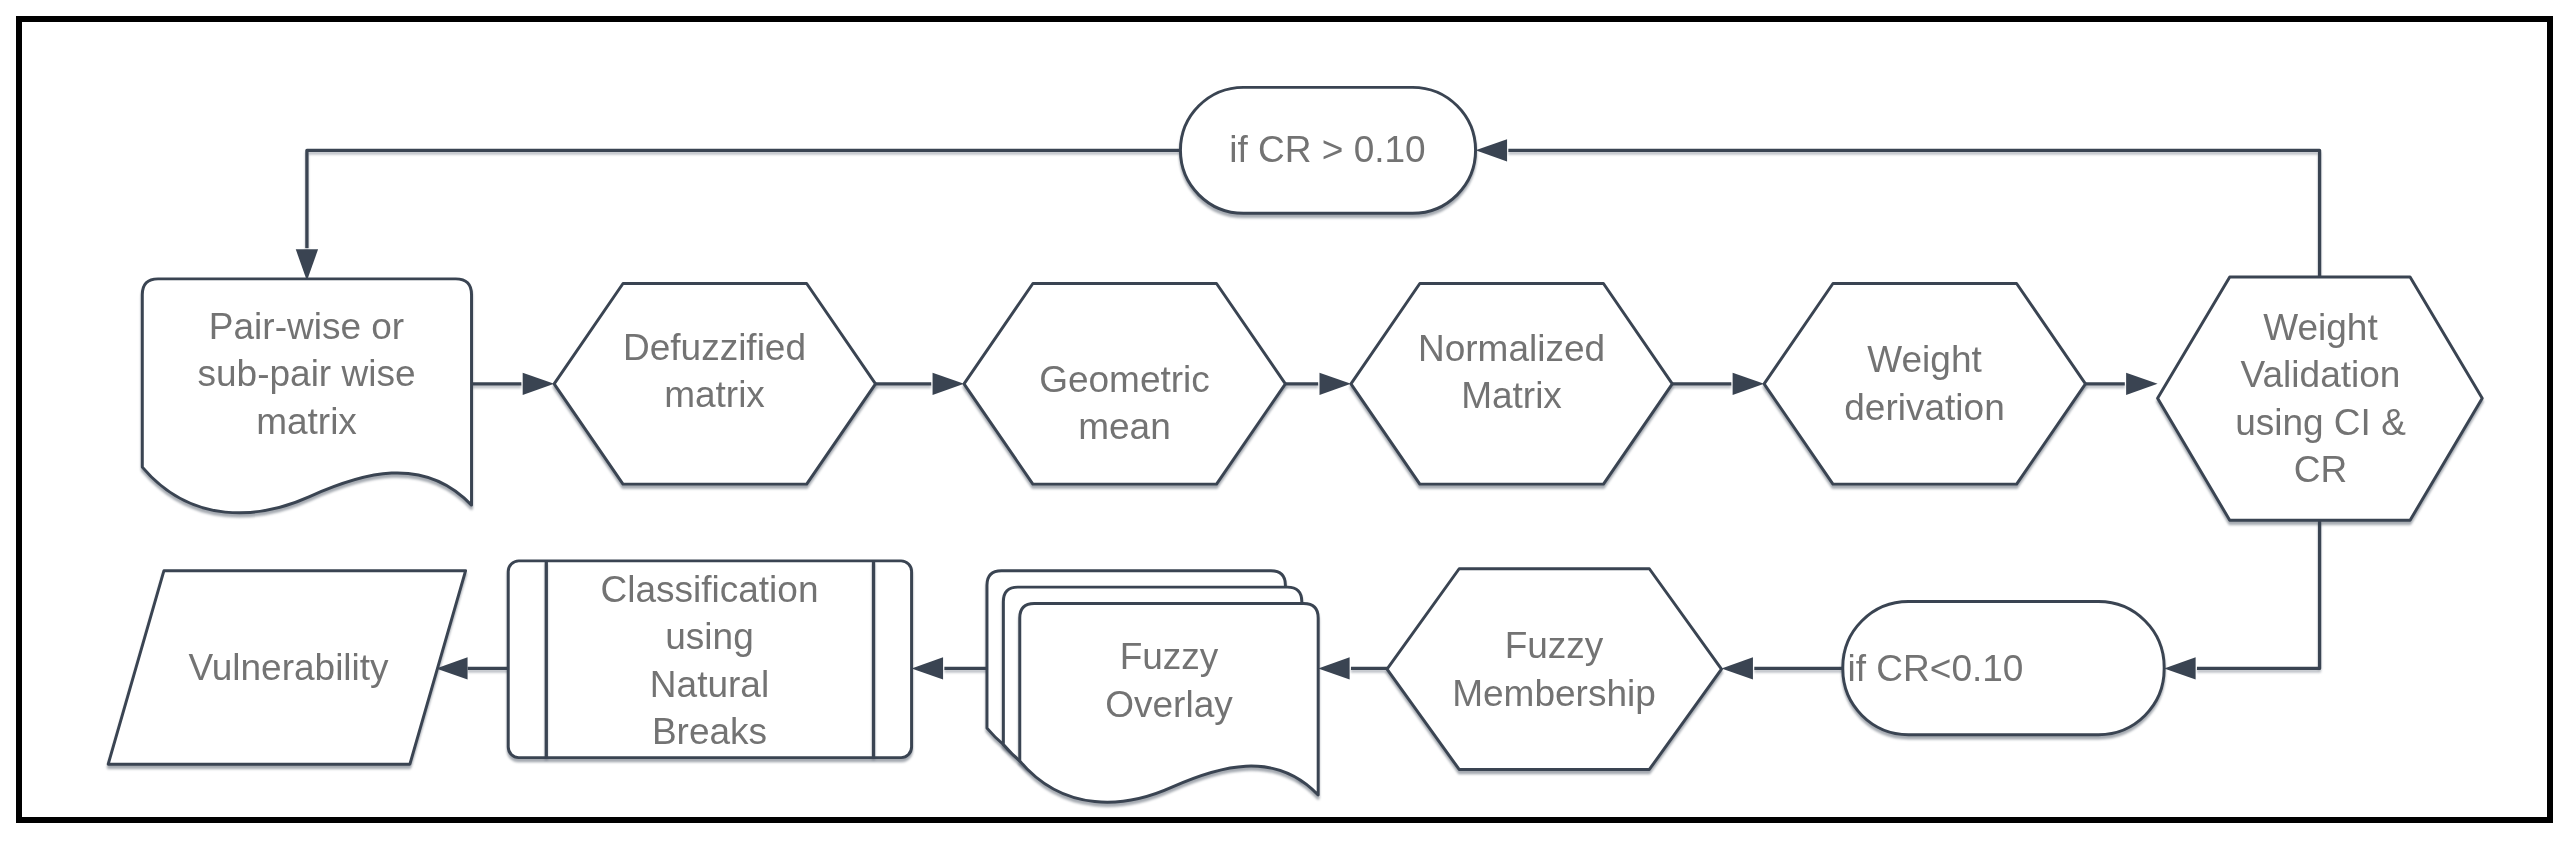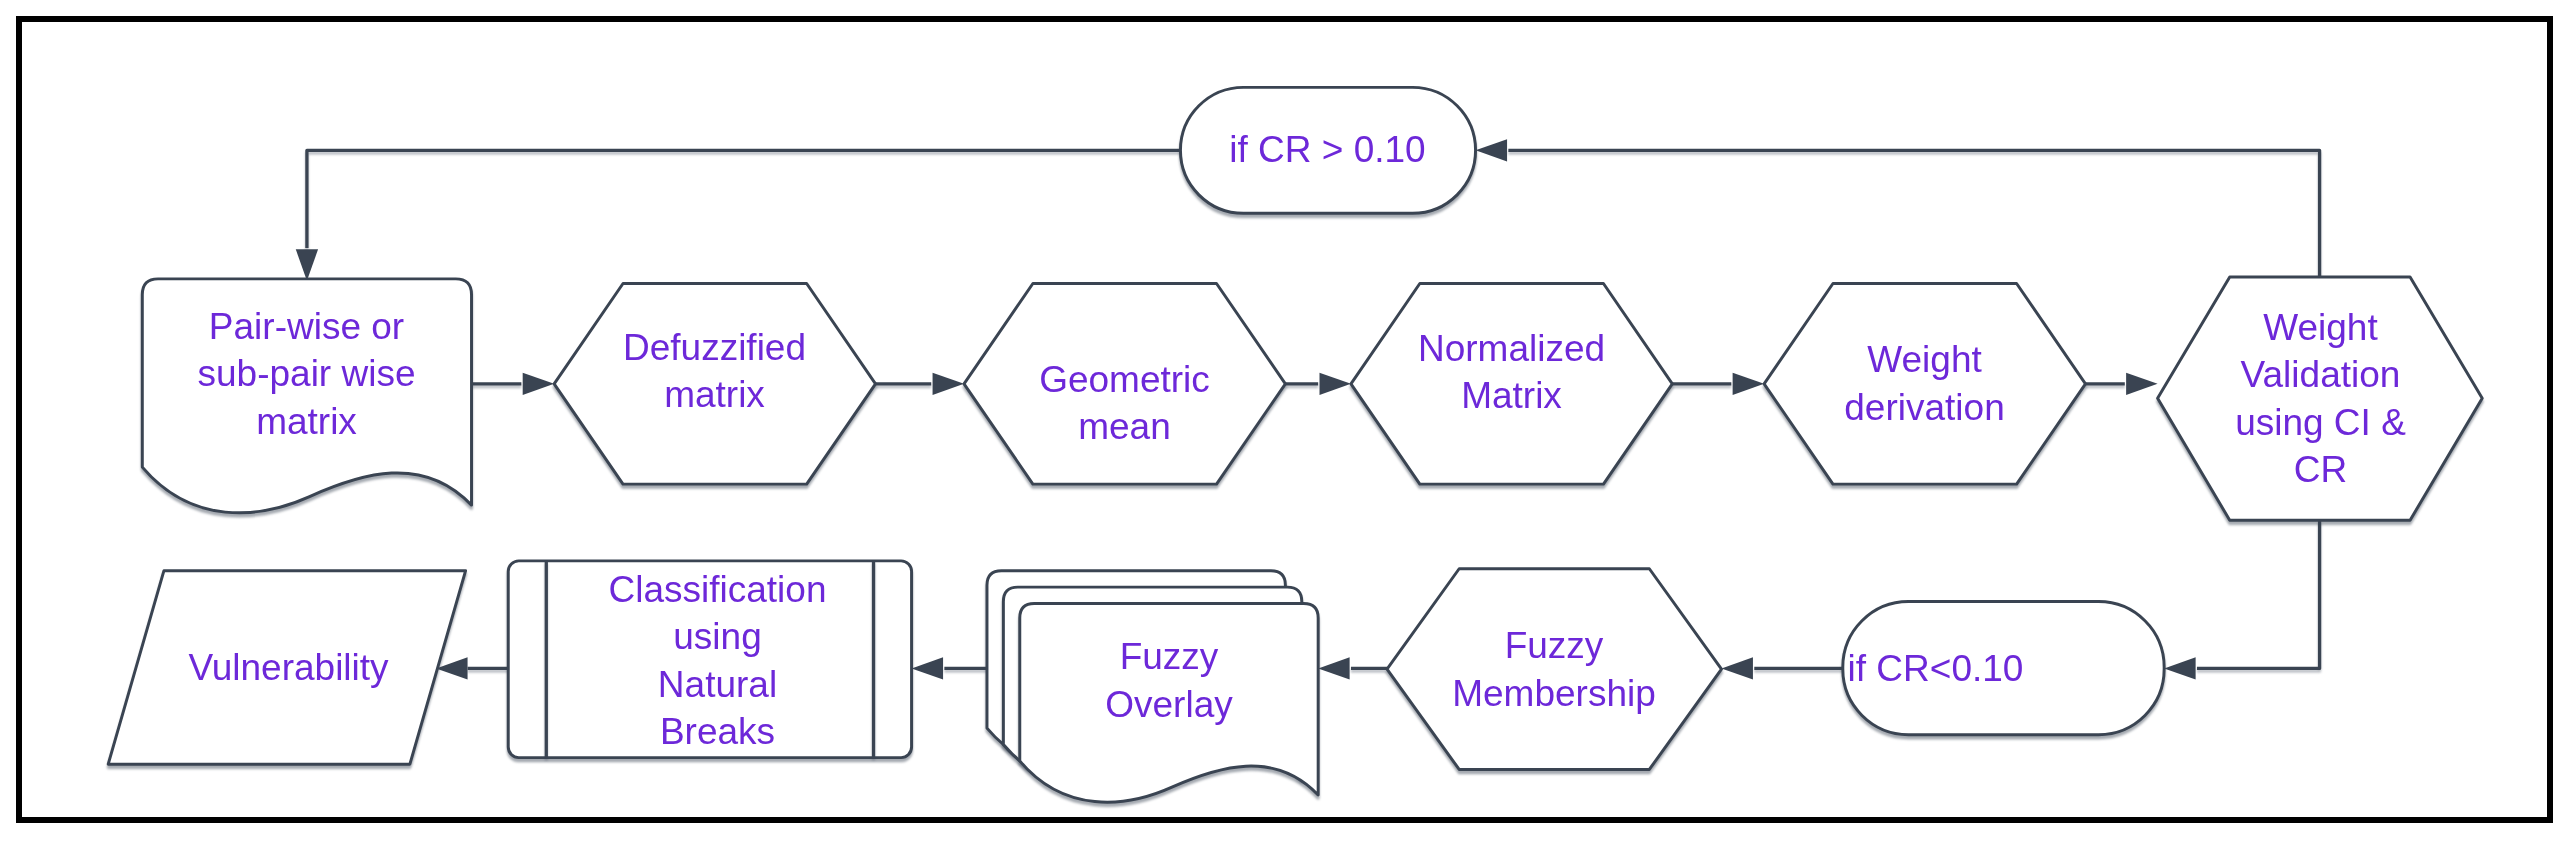--- a/index.html
+++ b/index.html
@@ -6,21 +6,21 @@
   body{width:2576px;height:845px;font-family:"Liberation Sans",sans-serif;}
   .canvas{position:relative;width:2576px;height:845px;background:#ffffff;overflow:hidden;}
   .frame{position:absolute;left:16.4px;top:15.7px;width:2537px;height:807px;border:6.6px solid #000000;background:#ffffff;box-sizing:border-box;}
   svg.layer{position:absolute;left:0;top:0;width:2576px;height:845px;}
   .sh{fill:#ffffff;stroke:#3a4452;stroke-width:4.5;stroke-linejoin:round;stroke-linecap:round;
       filter:drop-shadow(0 5px 2px rgba(55,66,82,0.45));}
   .ln{fill:none;stroke:#3a4452;stroke-width:5;stroke-linejoin:round;stroke-linecap:butt;
       filter:drop-shadow(0 4px 2px rgba(55,66,82,0.35));}
   .ah{fill:#3a4452;stroke:none;}
   .lbl{position:absolute;display:flex;align-items:center;justify-content:center;
-       text-align:center;white-space:pre-line;color:#6d28d9;font-size:37px;line-height:1.28;
+       text-align:center;white-space:pre-line;color:#737373;font-size:37px;line-height:1.28;
        pointer-events:none;}
 </style>
 </head>
 <body>
 
 <div class="canvas">
   <div class="frame"></div>
 
   <svg class="layer" viewBox="0 0 3928 1288">
 
@@ -90,19 +90,19 @@
   <div class="lbl" style="left:2158px;top:277px;width:325px;height:243px;">Weight
 Validation
 using CI &amp;
 CR</div>
   <div class="lbl" style="left:1180px;top:87px;width:295px;height:126px;">if CR &gt; 0.10</div>
   <div class="lbl" style="left:1775px;top:601px;width:321px;height:135px;">if CR&lt;0.10</div>
   <div class="lbl" style="left:1387px;top:569px;width:334px;height:201px;">Fuzzy
 Membership</div>
   <div class="lbl" style="left:1020px;top:600px;width:298px;height:161px;">Fuzzy
 Overlay</div>
-  <div class="lbl" style="left:546px;top:564px;width:327px;height:193px;padding-left:8px;">Classification
+  <div class="lbl" style="left:546px;top:564px;width:327px;height:193px;">Classification
 using
 Natural
 Breaks</div>
   <div class="lbl" style="left:128px;top:571px;width:321px;height:193px;">Vulnerability</div>
 </div>
 
 
 </body></html>

